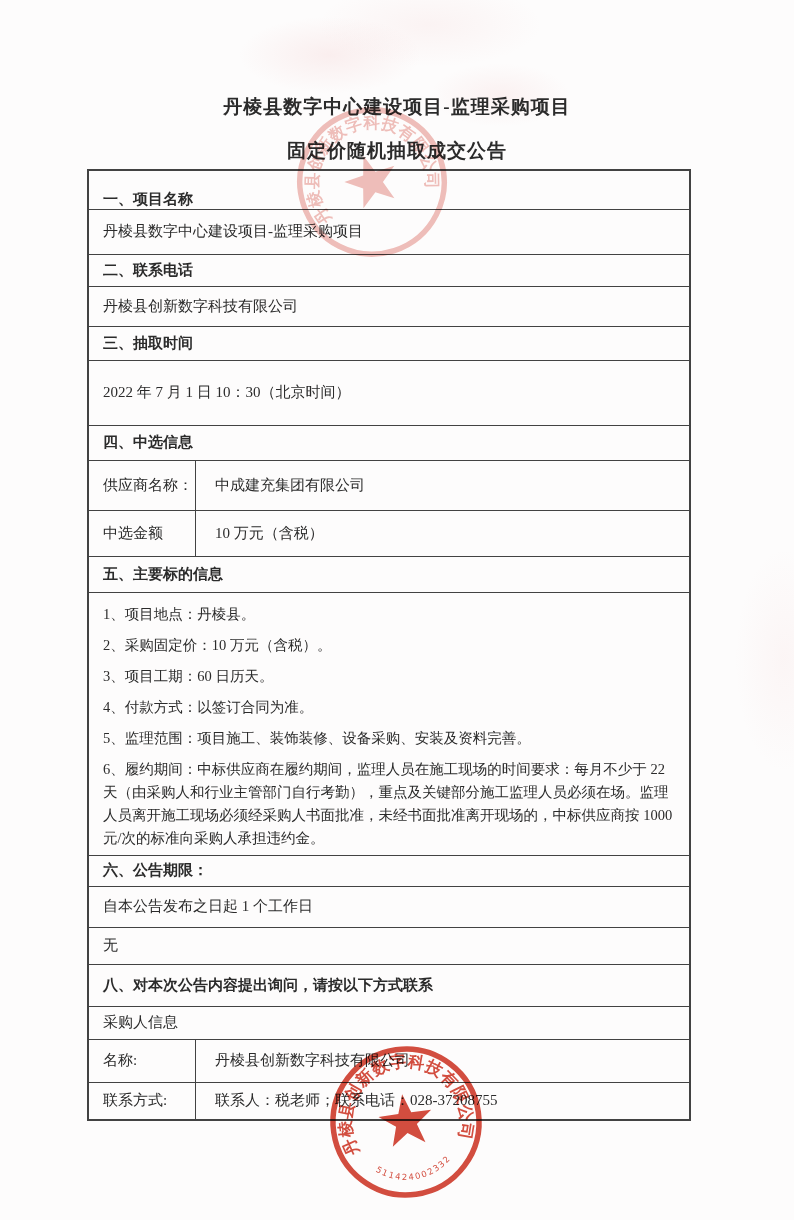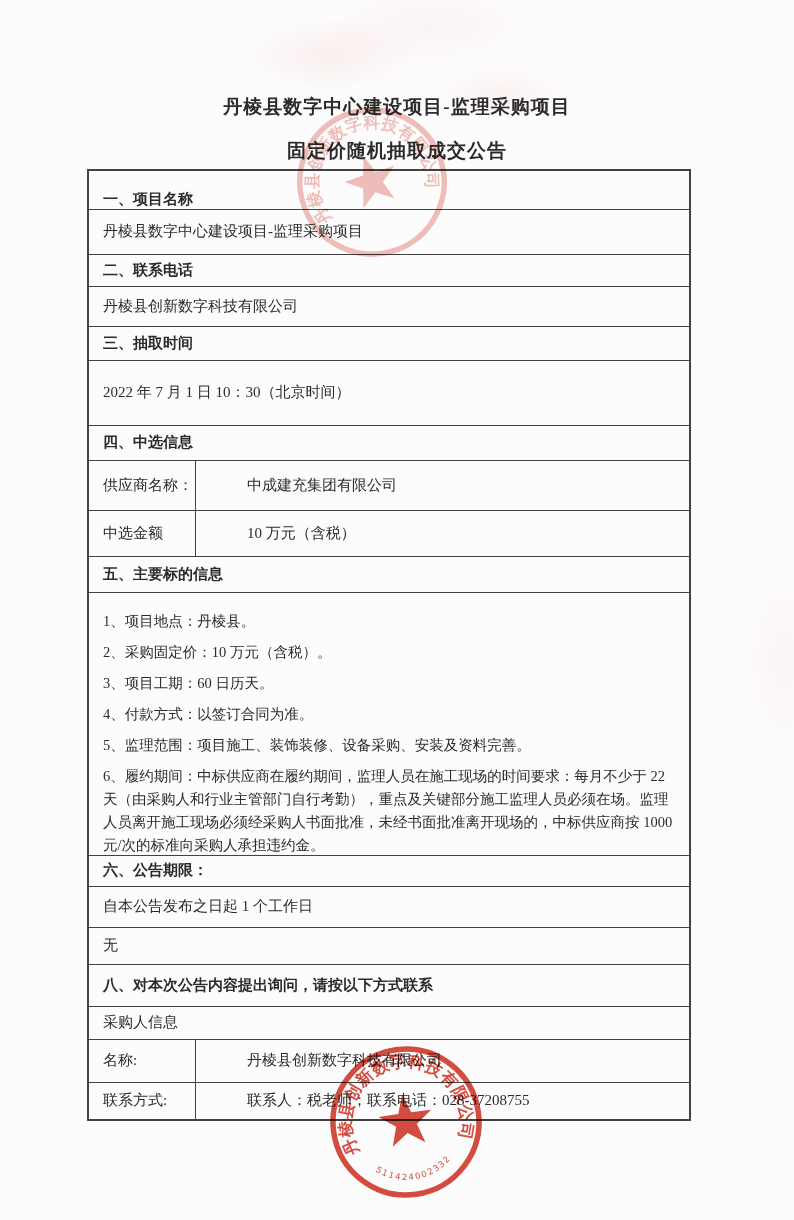--- a/index.html
+++ b/index.html
@@ -22,26 +22,26 @@
     font-size:19px; font-weight:bold; letter-spacing:1px; }
   .title-1 { top:94px; }
   .title-2 { top:138px; }
 
   .tbl { position:absolute; left:87px; top:169px; width:604px;
     border:2px solid #424242; box-sizing:border-box; }
   .row { box-sizing:border-box; display:flex; align-items:center;
     border-top:1px solid #424242; padding:0 14px; font-size:15px; line-height:1.3; }
   .row:first-child { border-top:none;align-items:flex-end; }
   .hdr { font-weight:bold; }
-  .cols { padding:0;gap:32px; }
+  .cols { padding:0; }
   .cols .lbl { box-sizing:border-box; width:107px; align-self:stretch;
     display:flex; align-items:center; padding-left:14px;
     border-right:1px solid #424242; }
   .cols .val { flex:1; display:flex; align-items:center; padding-left:19px; }
-  .content { display:block; padding:8px 14px; overflow:hidden; }
+  .content { display:block; padding:1px 14px; overflow:hidden; }
   .content p { margin:9px 0; line-height:22px; font-size:14.5px; }
   .content p.long { line-height:23px; }
 
   .rh31{height:31px}.rh32{height:32px}.rh33{height:33px}.rh34{height:34px}
   .rh35{height:35px}.rh36{height:36px}.rh37{height:37px}.rh38{height:38px}
   .rh40{height:40px}.rh41{height:41px}.rh42{height:42px}.rh43{height:43px}
   .rh45{height:45px}.rh46{height:46px}.rh50{height:50px}.rh65{height:65px}
   .rh263{height:263px}
 
   .stamp { position:absolute; mix-blend-mode:multiply; pointer-events:none; }

